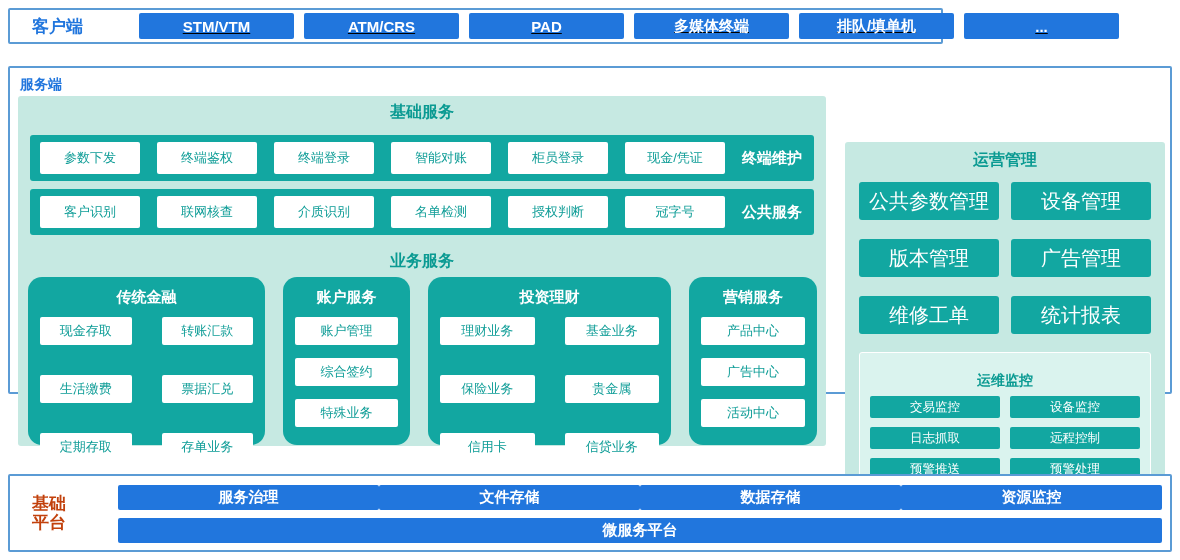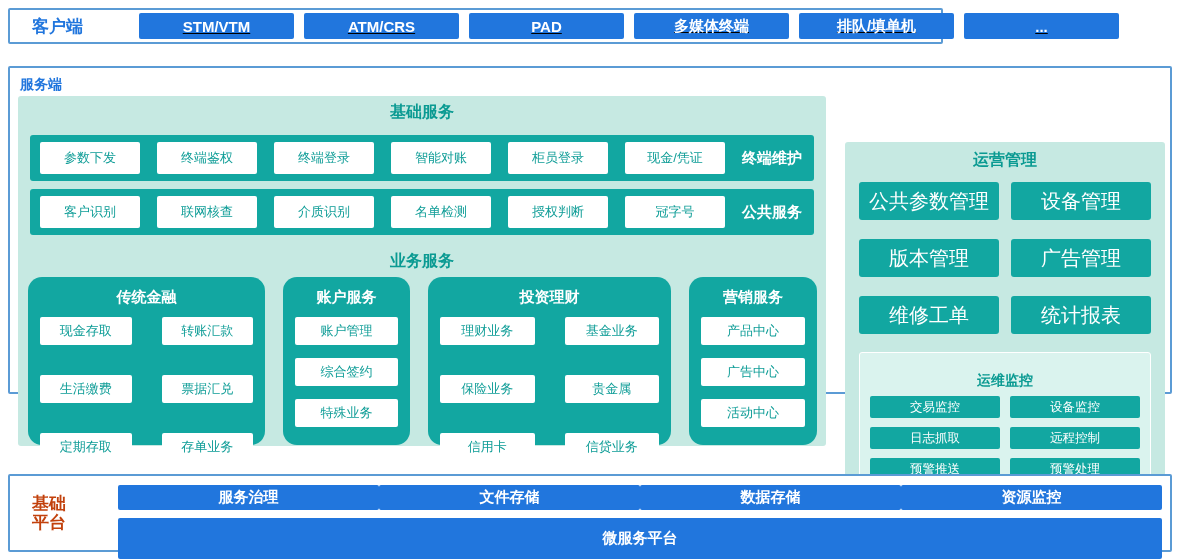--- a/index.html
+++ b/index.html
@@ -118,21 +118,21 @@
   
   .platform-bar { left: 8px; top: 474px; width: 1164px; height: 78px; }
   .platform-label {
     position: absolute; left: 20px; top: 50%; transform: translateY(-50%);
     width: 38px; color: #c2410c; font-weight: bold; font-size: 17px;
     line-height: 19px; text-align: center; word-break: break-all;
   }
   .platform-content { position: absolute; left: 108px; right: 8px; top: 9px; }
   .platform-row { display: flex; }
   .platform-row .blue-btn { flex: 1; height: 25px; font-size: 15px; }
-  .micro-bar { margin-top: 8px; height: 41px; font-size: 15px; }
+  .micro-bar { margin-top: 8px; height: 25px; font-size: 15px; }
 </style>
 </head>
 <body>
 
 <div class="page">
 
   <div class="frame client-bar">
     <div class="client-label">客户端</div>
     <div class="client-items">
       <div class="blue-btn">STM/VTM</div>

